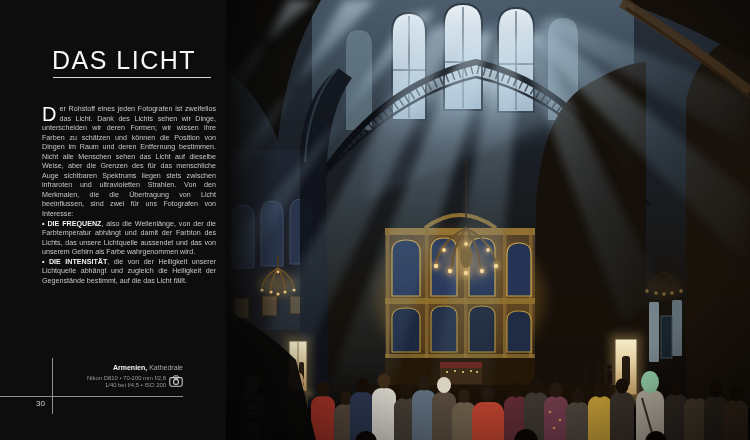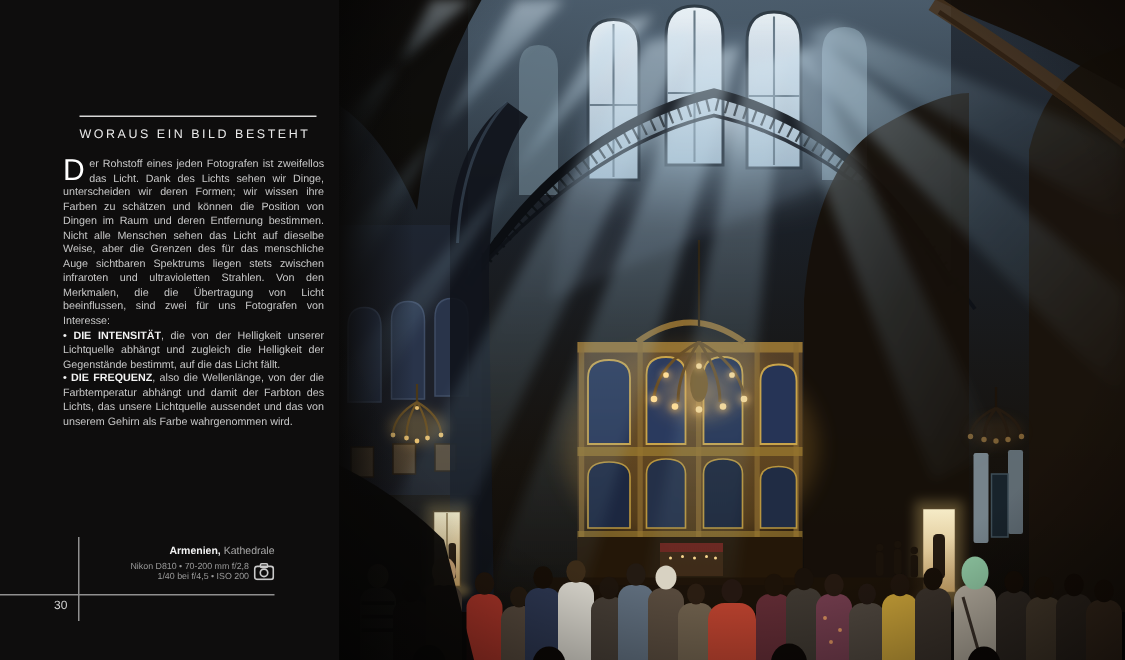--- a/index.html
+++ b/index.html
@@ -31,27 +31,27 @@
   .page-number{position:absolute;left:36px;top:399px;font-size:8px;color:#d2d2d2;}
   
   .photo{position:absolute;left:226px;top:0;width:524px;height:440px;}
 </style>
 </head>
 <body>
 
 <div class="spread">
 
   <div class="left-panel">
+    <div class="page-title">DAS LICHT</div>
     <div class="title-rule"></div>
-    <div class="page-subtitle">WORAUS EIN BILD BESTEHT</div>
 
     <div class="body-copy">
       <p><span class="dropcap">D</span><span>er Rohstoff eines jeden Fotografen ist zweifellos das Licht. Dank des Lichts sehen wir Dinge, unterscheiden wir deren Formen; wir wissen ihre Farben zu schätzen und können die Position von Dingen im Raum und deren Entfernung bestimmen. Nicht alle Menschen sehen das Licht auf dieselbe Weise, aber die Grenzen des für das menschliche Auge sichtbaren Spektrums liegen stets zwischen infraroten und ultravioletten Strahlen. Von den Merkmalen, die die Übertragung von Licht beeinflussen, sind zwei für uns Fotografen von Interesse:</span></p>
+      <p class="bullet"><span class="marker">• </span><span class="lead">DIE FREQUENZ</span><span>, also die Wellenlänge, von der die Farbtemperatur abhängt und damit der Farbton des Lichts, das unsere Lichtquelle aussendet und das von unserem Gehirn als Farbe wahrgenommen wird.</span></p>
       <p class="bullet"><span class="marker">• </span><span class="lead">DIE INTENSITÄT</span><span>, die von der Helligkeit unserer Lichtquelle abhängt und zugleich die Helligkeit der Gegenstände bestimmt, auf die das Licht fällt.</span></p>
-      <p class="bullet"><span class="marker">• </span><span class="lead">DIE FREQUENZ</span><span>, also die Wellenlänge, von der die Farbtemperatur abhängt und damit der Farbton des Lichts, das unsere Lichtquelle aussendet und das von unserem Gehirn als Farbe wahrgenommen wird.</span></p>
     </div>
 
     <div class="caption-vline"></div>
     <div class="caption-hline"></div>
     <div class="caption-loc"><b>Armenien,</b><span> Kathedrale</span></div>
     <div class="caption-exif">
       <div>Nikon D810 • 70-200 mm f/2,8</div>
       <div>1/40 bei f/4,5 • ISO 200</div>
     </div>
     <svg class="camera-icon" width="14" height="12" viewBox="0 0 14 12">

